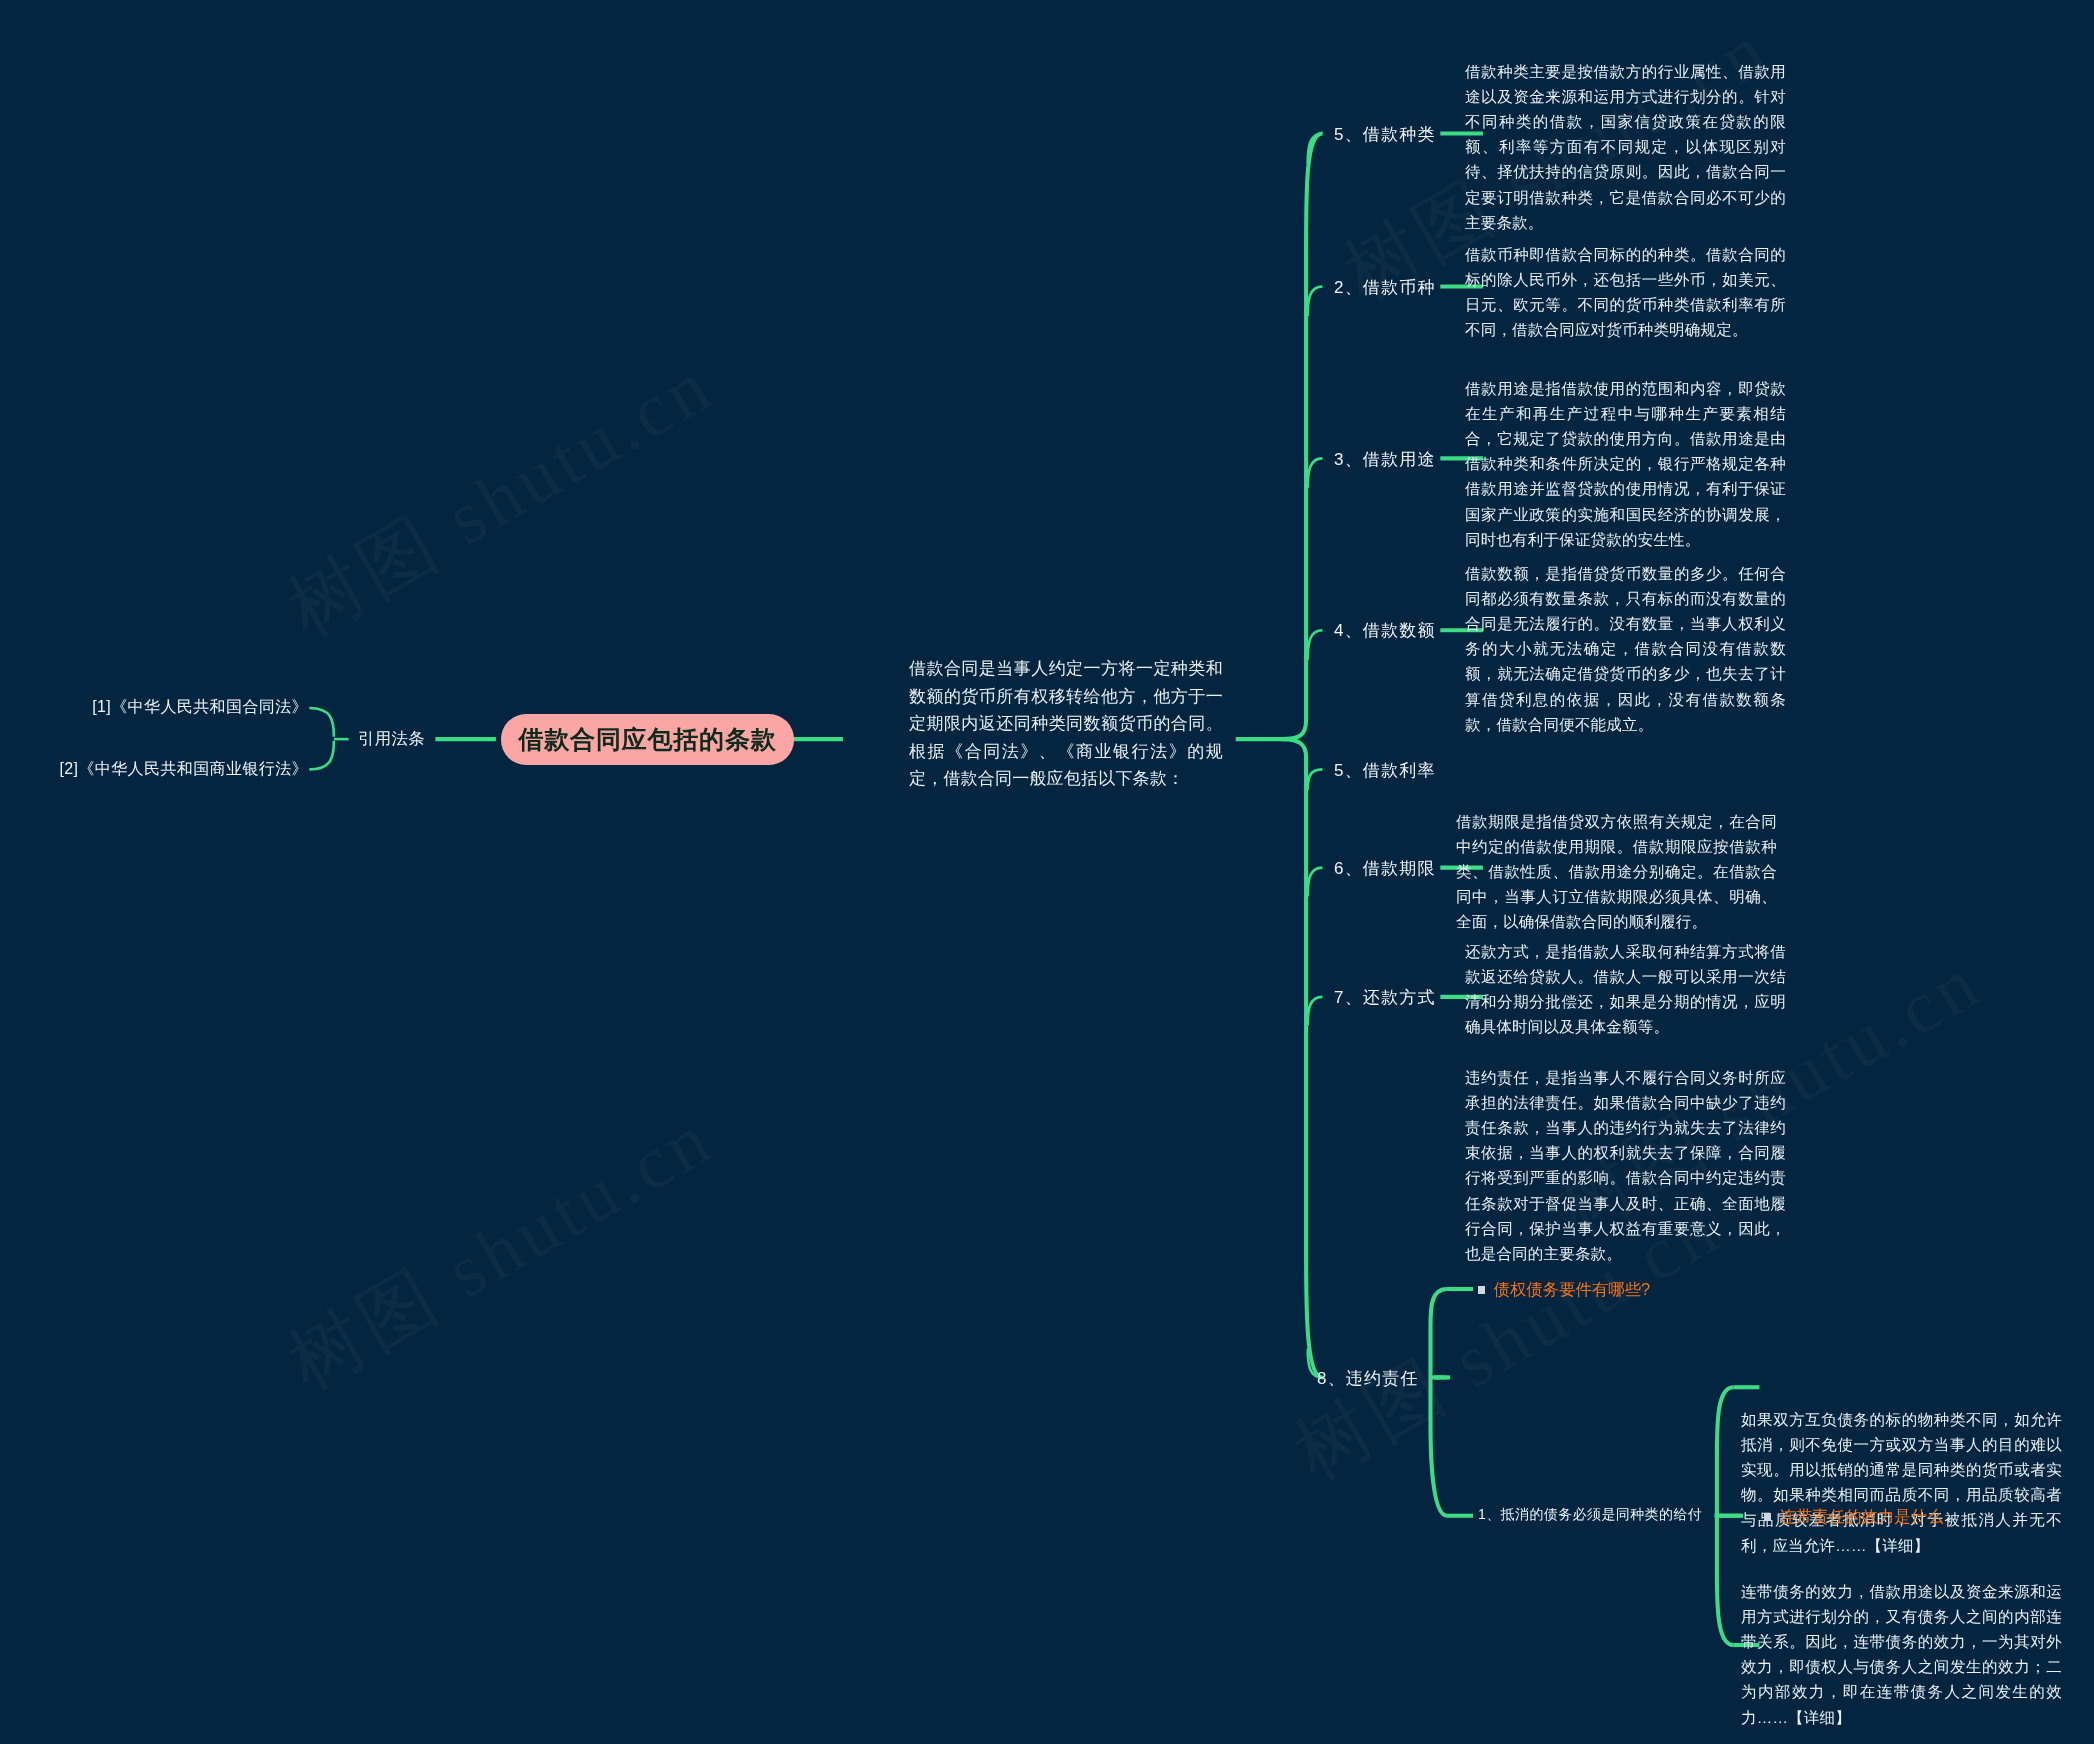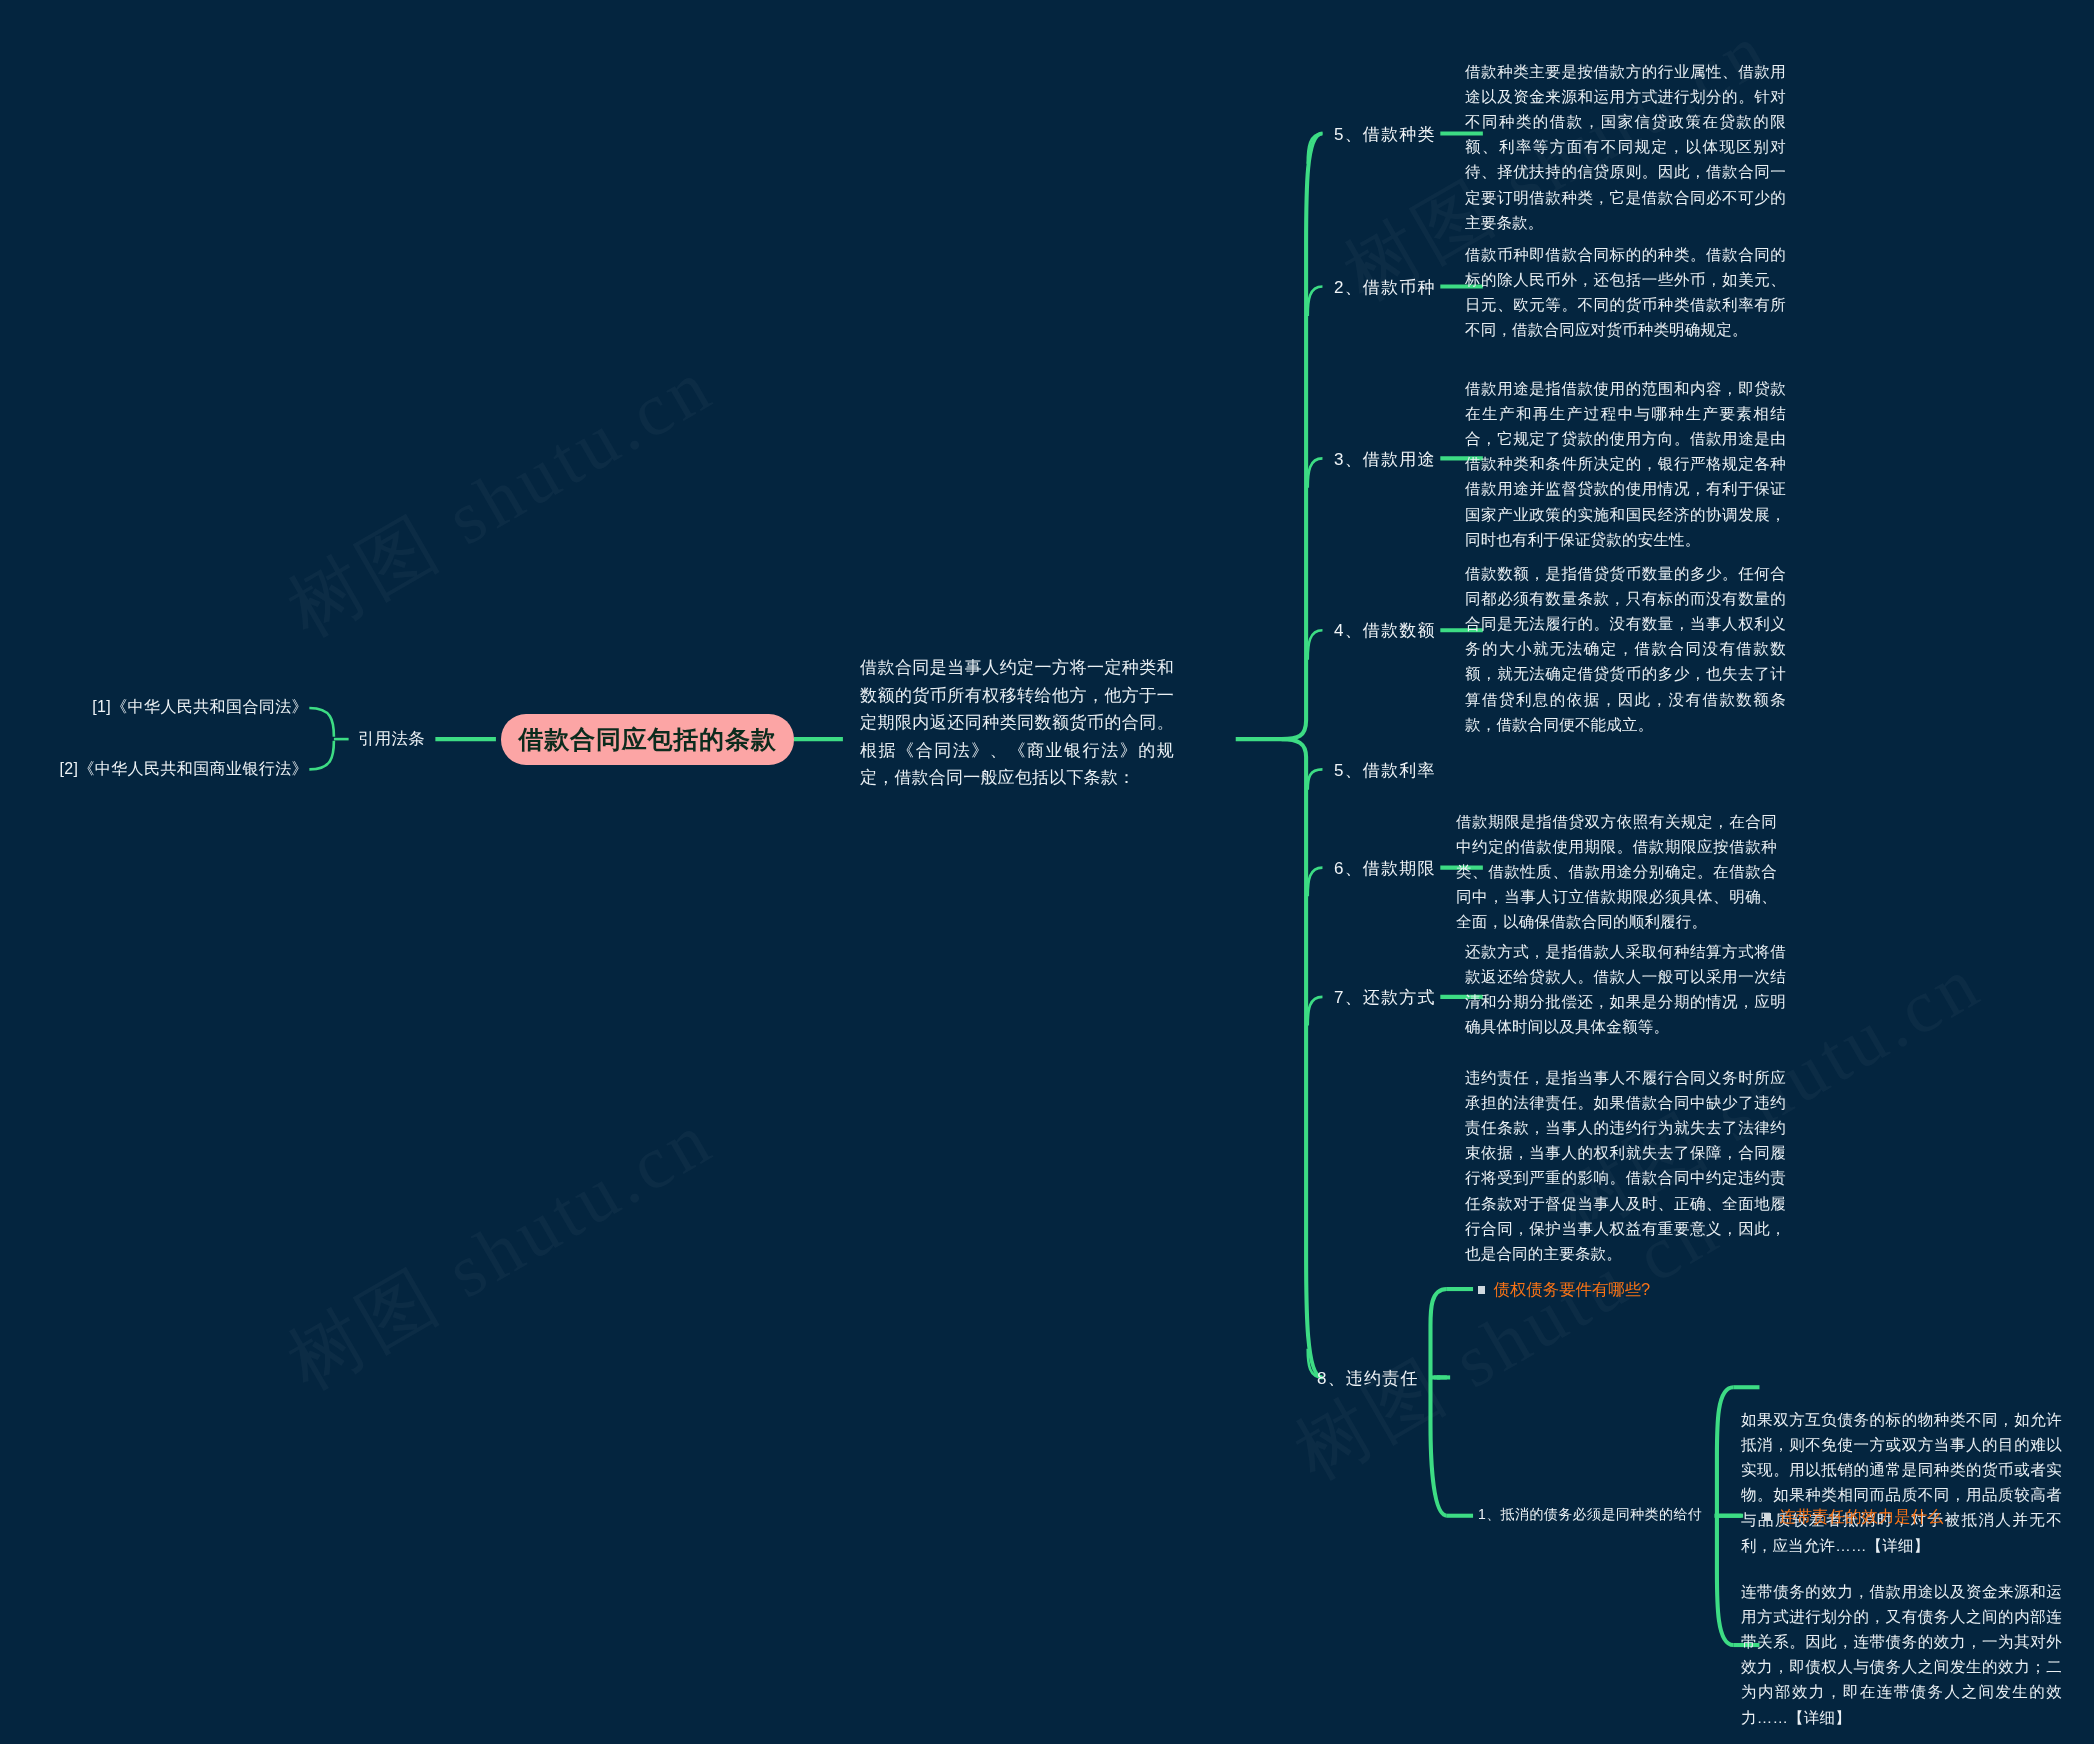--- a/index.html
+++ b/index.html
@@ -178,21 +178,21 @@
     <line class="thick" x1="2098" y1="1852" x2="2128" y2="1852"></line>
   </svg>
 
   <div class="label cite" style="left:87px; top:697px; width:221px;">[1]《中华人民共和国合同法》</div>
   <div class="label cite" style="left:49px; top:759px; width:259px;">[2]《中华人民共和国商业银行法》</div>
 
   <div class="label" style="left:358px; top:728px;">引用法条</div>
 
   <div class="root-node">借款合同应包括的条款</div>
 
-  <div class="para center-desc" style="left:860px; top:655px; width:314px;font-family:Liberation Mono, monospace;">借款合同是当事人约定一方将一定种类和数额的货币所有权移转给他方，他方于一定期限内返还同种类同数额货币的合同。根据《合同法》、《商业银行法》的规定，借款合同一般应包括以下条款：</div>
+  <div class="para center-desc" style="left:909px; top:655px; width:314px;">借款合同是当事人约定一方将一定种类和数额的货币所有权移转给他方，他方于一定期限内返还同种类同数额货币的合同。根据《合同法》、《商业银行法》的规定，借款合同一般应包括以下条款：</div>
 
   <div class="branch-label" style="left:1334px; top:123px;">5、借款种类</div>
   <div class="branch-label" style="left:1334px; top:276px;">2、借款币种</div>
   <div class="branch-label" style="left:1334px; top:448px;">3、借款用途</div>
   <div class="branch-label" style="left:1334px; top:619px;">4、借款数额</div>
   <div class="branch-label" style="left:1334px; top:759px;">5、借款利率</div>
   <div class="branch-label" style="left:1334px; top:857px;">6、借款期限</div>
   <div class="branch-label" style="left:1334px; top:986px;">7、还款方式</div>
   <div class="branch-label" style="left:1317px; top:1367px;">8、违约责任</div>
 

